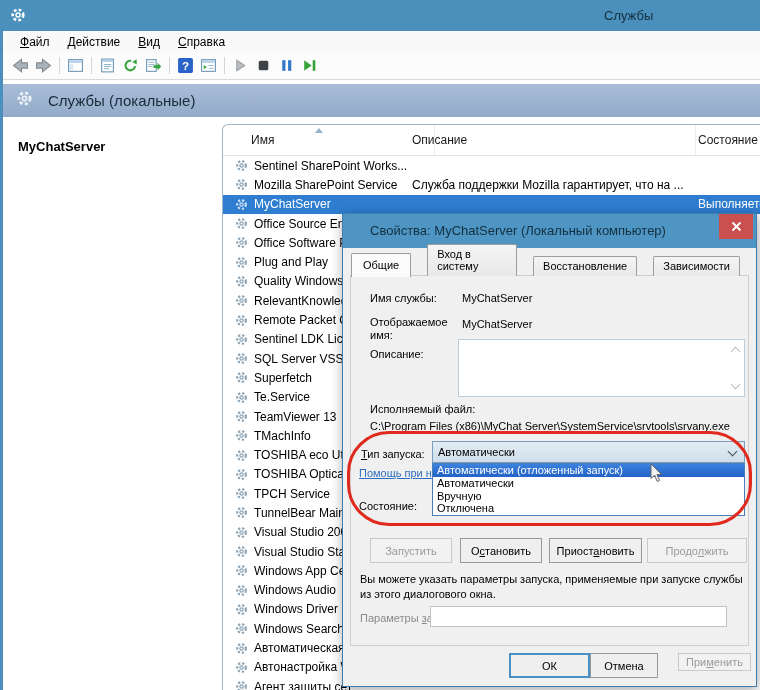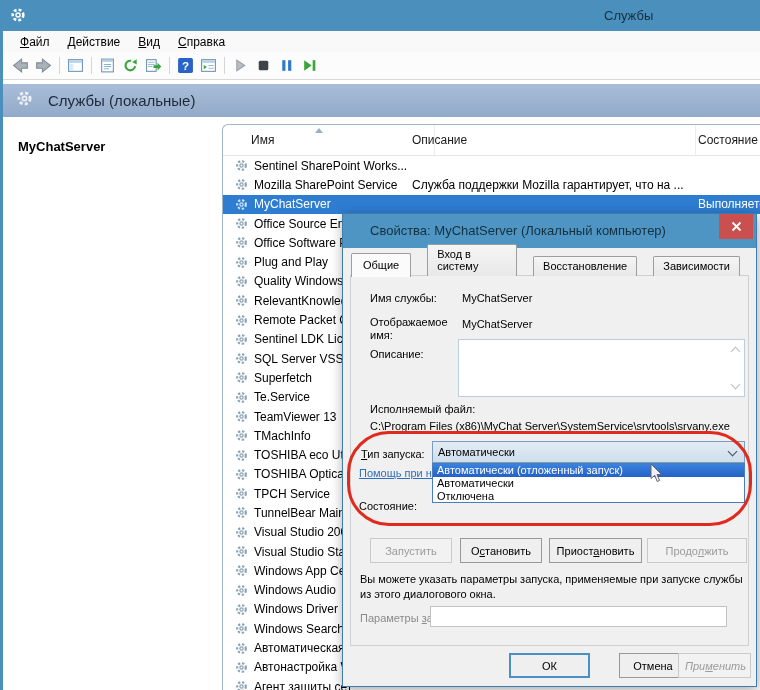--- a/index.html
+++ b/index.html
@@ -533,33 +533,34 @@
         <span class="val exe-path">C:\Program Files (x86)\MyChat Server\SystemService\srvtools\srvany.exe</span>
 
         <span class="lbl lbl-startup"><u>Т</u>ип запуска:</span>
         <div class="combo">
           <span>Автоматически</span>
           <span class="cchev"></span>
         </div>
         <div class="droplist">
             <div class="drop-item highlight">Автоматически (отложенный запуск)</div>
             <div class="drop-item">Автоматически</div>
+            <div class="drop-item">Вручную</div>
             <div class="drop-item">Отключена</div>
           </div>
 
         <span class="help-link">Помощь при нас</span>
         <span class="lbl lbl-status">Состояние:</span>
 
         <span id="action-btns"><button class="btn" disabled="" style="left: 19px; top: 262px; width: 82px; height: 25px;">Запустить</button><button class="btn" style="left: 109px; top: 262px; width: 82px; height: 25px;">О<u>с</u>тановить</button><button class="btn" style="left: 198px; top: 262px; width: 93px; height: 25px;">Приост<u>а</u>новить</button><button class="btn" disabled="" style="left: 296px; top: 262px; width: 100px; height: 25px;">Продо<u>л</u>жить</button></span>
 
         <div class="para">Вы можете указать параметры запуска, применяемые при запуске службы из этого диалогового окна.</div>
         <span class="lbl lbl-params">Параметры <u>з</u>апуска:</span>
         <input class="params-input" type="text" value="" style="">
       </div>
-      <span id="bottom-btns"><button class="btn default" style="left: 166px; top: 405px; width: 81px; height: 25px;">ОК</button><button class="btn" style="left: 276px; top: 405px; width: 68px; height: 25px;">Отмена</button><button class="btn" disabled="" style="left: 335px; top: 405px; width: 73px; height: 25px; font-style: italic;">При<u>м</u>енить</button></span>
+      <span id="bottom-btns"><button class="btn default" style="left: 166px; top: 405px; width: 81px; height: 25px;">ОК</button><button class="btn" style="left: 247px; top: 405px; width: 68px; height: 25px;">Отмена</button><button class="btn" disabled="" style="left: 335px; top: 405px; width: 73px; height: 18px;">При<u>м</u>енить</button></span>
     </div>
   </div>
 
   <div class="red-oval"></div>
   <div class="cursor">
     <svg width="15" height="20">
         <polygon points="1,0 1,14.5 4.7,11.3 7.2,17.5 9.6,16.4 7,10.6 11.6,10.6" fill="#f2f2f2" stroke="#666" stroke-width="1"></polygon>
       </svg>
   </div>
 </div>

